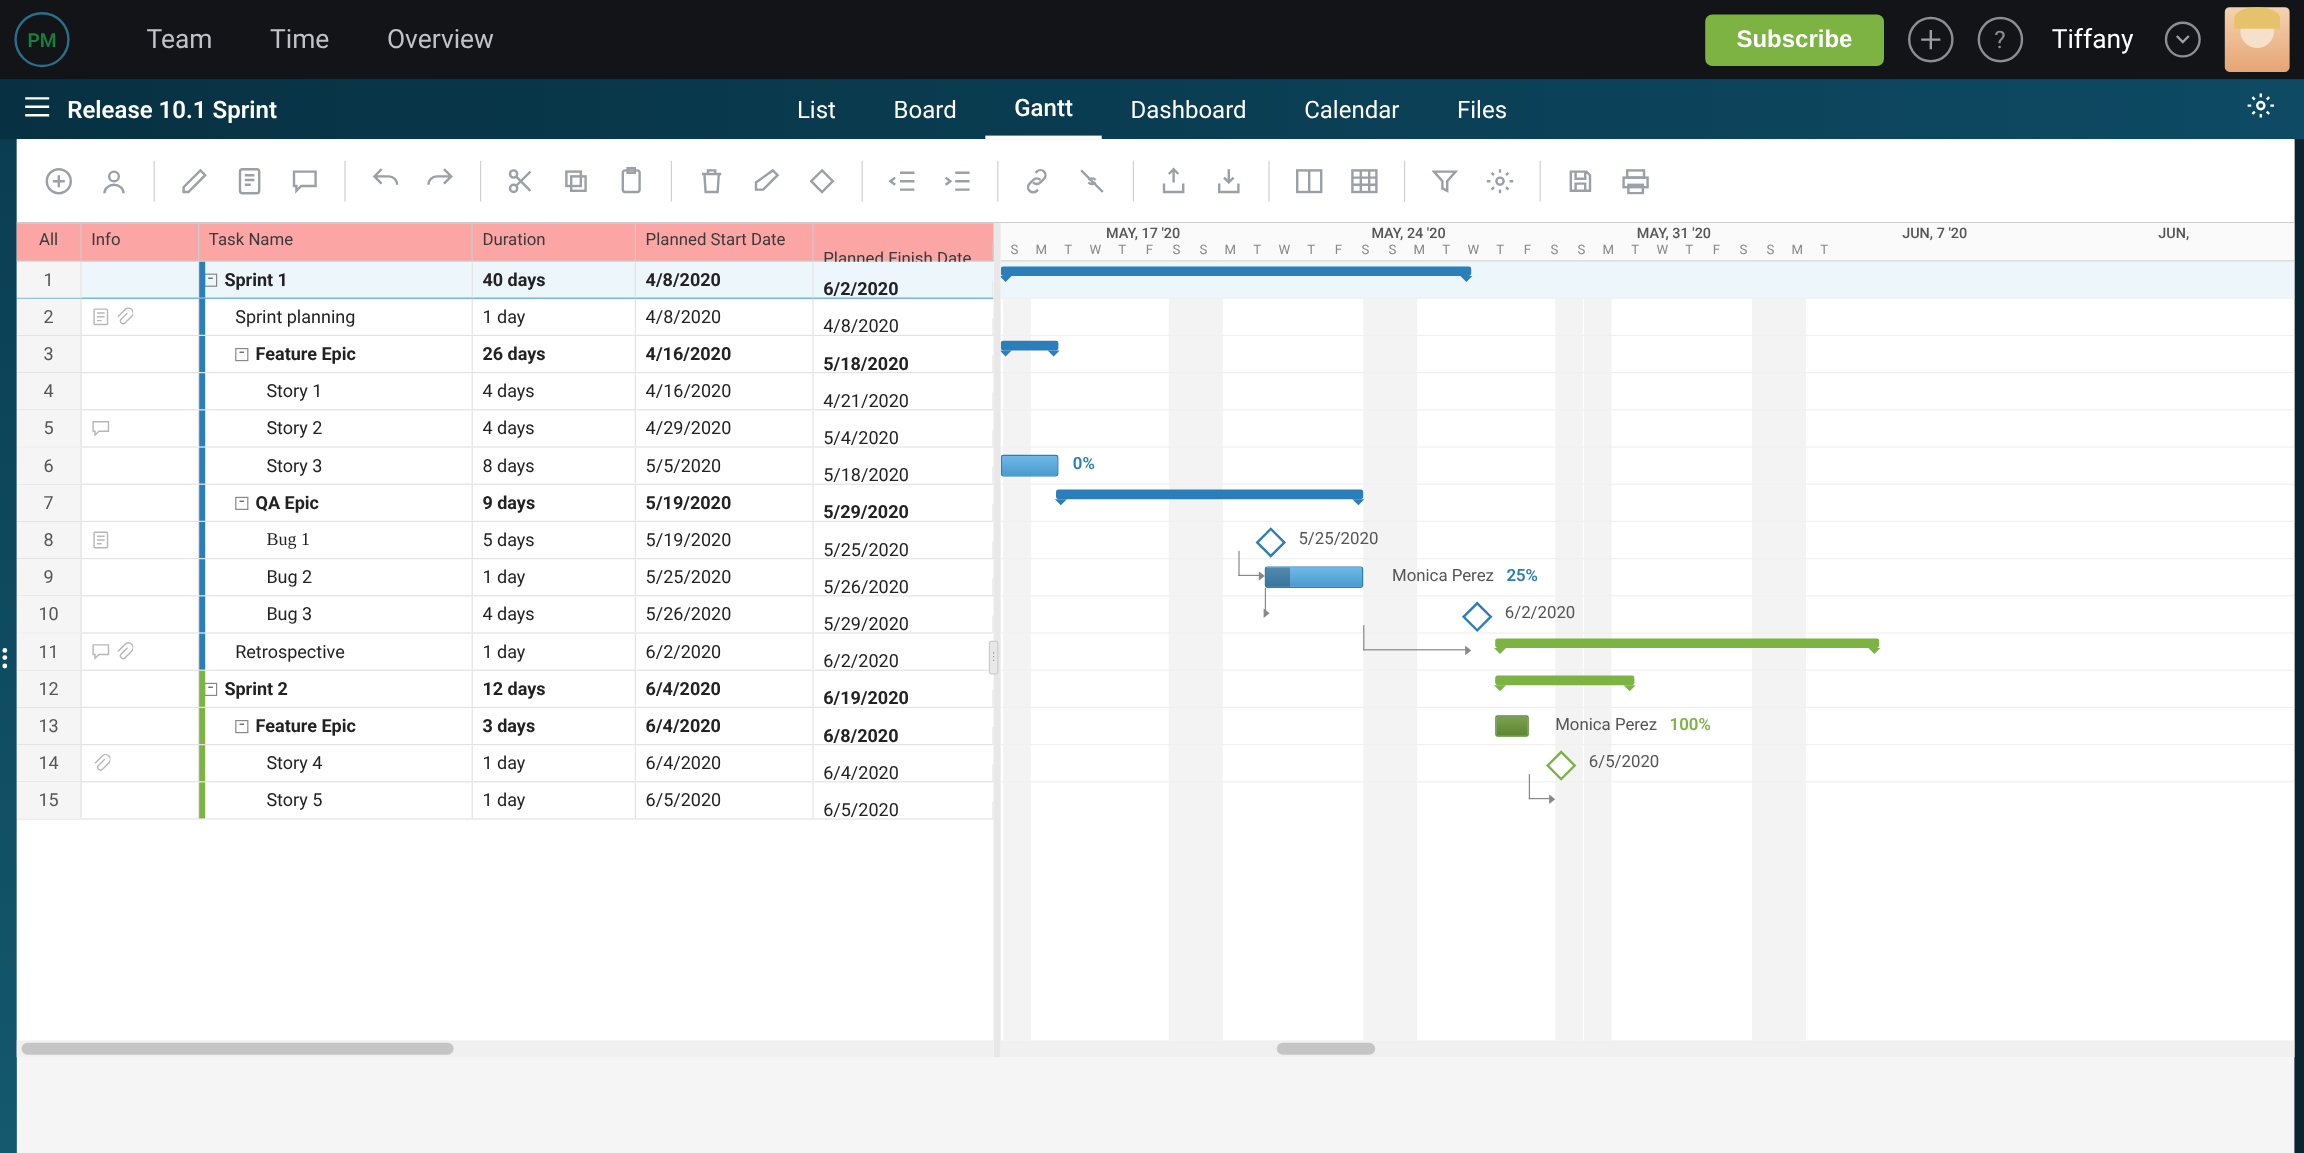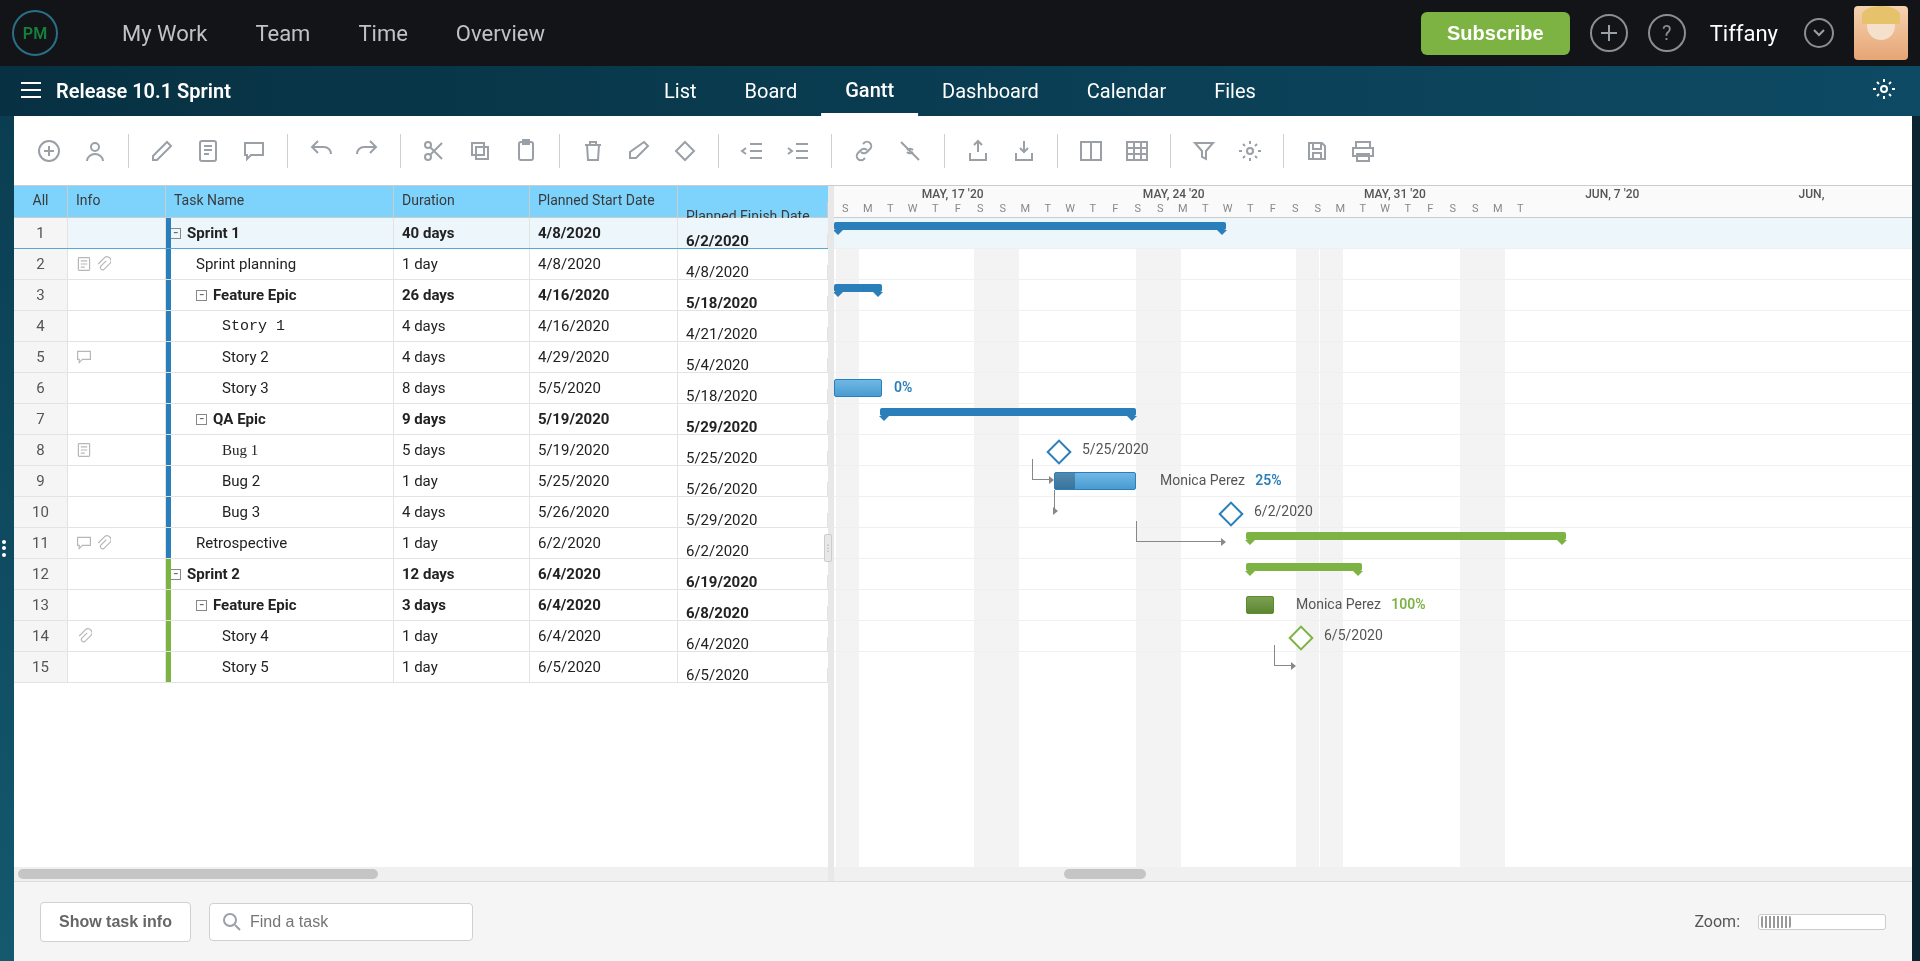--- a/index.html
+++ b/index.html
@@ -33,21 +33,21 @@
   .tool-icon { width: 26px; height: 26px; border-radius: 3px; cursor: pointer; display: flex; align-items: center; justify-content: center; }
   .divider { width: 1px; height: 34px; background: #d0d0d0; }
   svg.icon { stroke: #9aa0a6; stroke-width: 2; fill: none; }
 
   
   .split { display: flex; height: calc(100% - 70px - 80px); }
   .left-panel { width: 820px; background: #fff; border-right: 6px solid #e8e8e8; display: flex; flex-direction: column; }
   .right-panel { flex: 1; background: #fff; position: relative; overflow: hidden; }
 
   
-  .thead { display: flex; height: 32px; background: #7dd3fc; border-bottom: 1px solid #ccc; font-size: 14px; color: #3a3a3a; }
+  .thead { display: flex; height: 32px; background: #fca5a5; border-bottom: 1px solid #ccc; font-size: 14px; color: #3a3a3a; }
   .thead > div { border-right: 1px solid #ccc; padding: 6px 8px; }
   .col-num { width: 54px; text-align: center; }
   .col-info { width: 98px; }
   .col-task { width: 228px; }
   .col-dur { width: 136px; }
   .col-start { width: 148px; }
   .col-finish { flex: 1; margin-top: 16px; }
 
   
   .tbody { flex: 1; overflow-y: hidden; }
@@ -122,21 +122,20 @@
   <div class="tiny-dots">
       <span></span>
       <span></span>
       <span></span>
     </div>
 </div>
 
 <div class="top-nav">
   <div class="logo">PM</div>
   <div id="nav-items" style="display: flex;">
-      <div class="nav-item">My Work</div>
       <div class="nav-item">Team</div>
       <div class="nav-item">Time</div>
       <div class="nav-item">Overview</div>
     </div>
   <div class="nav-spacer"></div>
   <button class="subscribe-btn">Subscribe</button>
   <div class="circle-btn">
     <svg class="icon" width="20" height="20">
         <path d="M10 2v16M2 10h16"></path>
       </svg>
@@ -387,21 +386,21 @@
             </div>
             <div class="col-dur bold">26 days</div>
             <div class="col-start bold">4/16/2020</div>
             <div class="col-finish bold">5/18/2020</div>
           </div>
           <div class="trow">
             <div class="col-num">4</div>
             <div class="col-info"></div>
             <div class="col-task indent2 " style="border-left: 0px; position: relative; padding-left: 56px;">
               <span class="stripe blue" style="position: absolute; left: 0px; top: 0px; bottom: 0px; width: 5px;"></span>
-              <span style="display:flex;align-items:center;font-family:Liberation Mono, monospace;">
+              <span style="display:flex;align-items:center;">
                 <span>Story 1</span>
               </span>
             </div>
             <div class="col-dur ">4 days</div>
             <div class="col-start ">4/16/2020</div>
             <div class="col-finish ">4/21/2020</div>
           </div>
           <div class="trow">
             <div class="col-num">5</div>
             <div class="col-info">
@@ -688,29 +687,14 @@
         <div style="position: absolute; left: 220px; top: 304px; width: 2px; height: 21px; border-left: 1px solid rgb(136, 136, 136); border-bottom: 1px solid rgb(136, 136, 136);"></div>
         <div class="dep-arrow" style="left: 219px; top: 321px;"></div>
         <div style="position: absolute; left: 302px; top: 335px; width: 86px; height: 21px; border-left: 1px solid rgb(136, 136, 136); border-bottom: 1px solid rgb(136, 136, 136);"></div>
         <div class="dep-arrow" style="left: 387px; top: 352px;"></div>
         <div style="position: absolute; left: 440px; top: 459px; width: 18px; height: 21px; border-left: 1px solid rgb(136, 136, 136); border-bottom: 1px solid rgb(136, 136, 136);"></div>
         <div class="dep-arrow" style="left: 457px; top: 476px;"></div>
       </div>
 
   </div>
 
-  <div class="footer">
-    <button class="show-task-btn">Show task info</button>
-    <div class="search-box">
-      <svg class="icon" width="20" height="20" style="margin-right:8px;">
-          <circle cx="8" cy="8" r="6"></circle>
-          <path d="M13 13l5 5"></path>
-        </svg>
-      <input type="text" placeholder="Find a task" style="">
-    </div>
-    <div class="footer-spacer"></div>
-    <span class="zoom-label">Zoom:</span>
-    <div class="zoom-slider">
-        <div class="zoom-thumb"></div>
-      </div>
-  </div>
 
 </div>
 
 </body></html>

